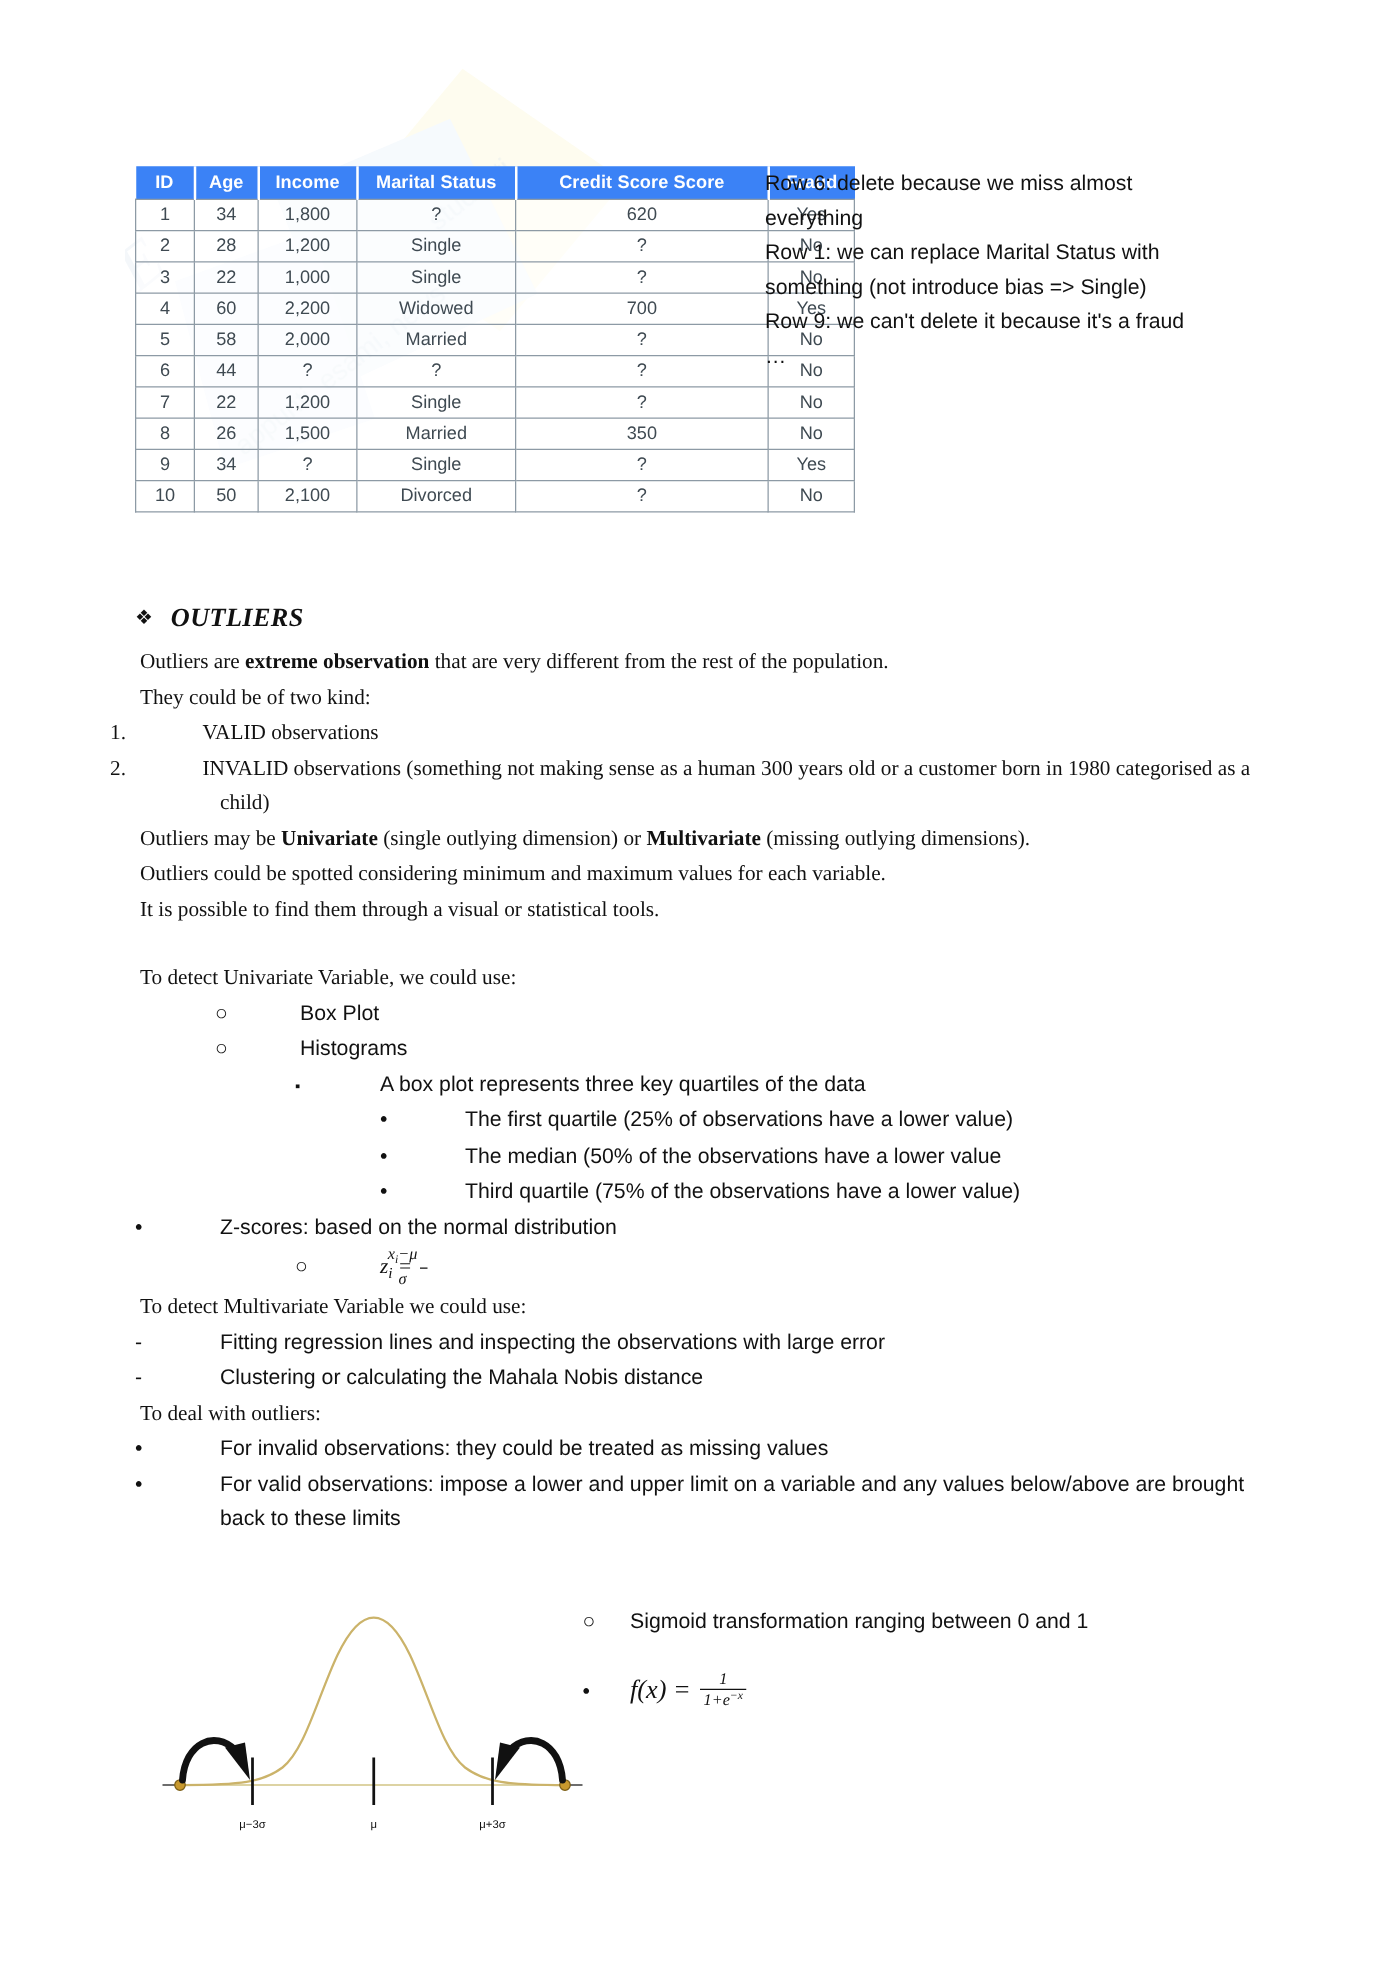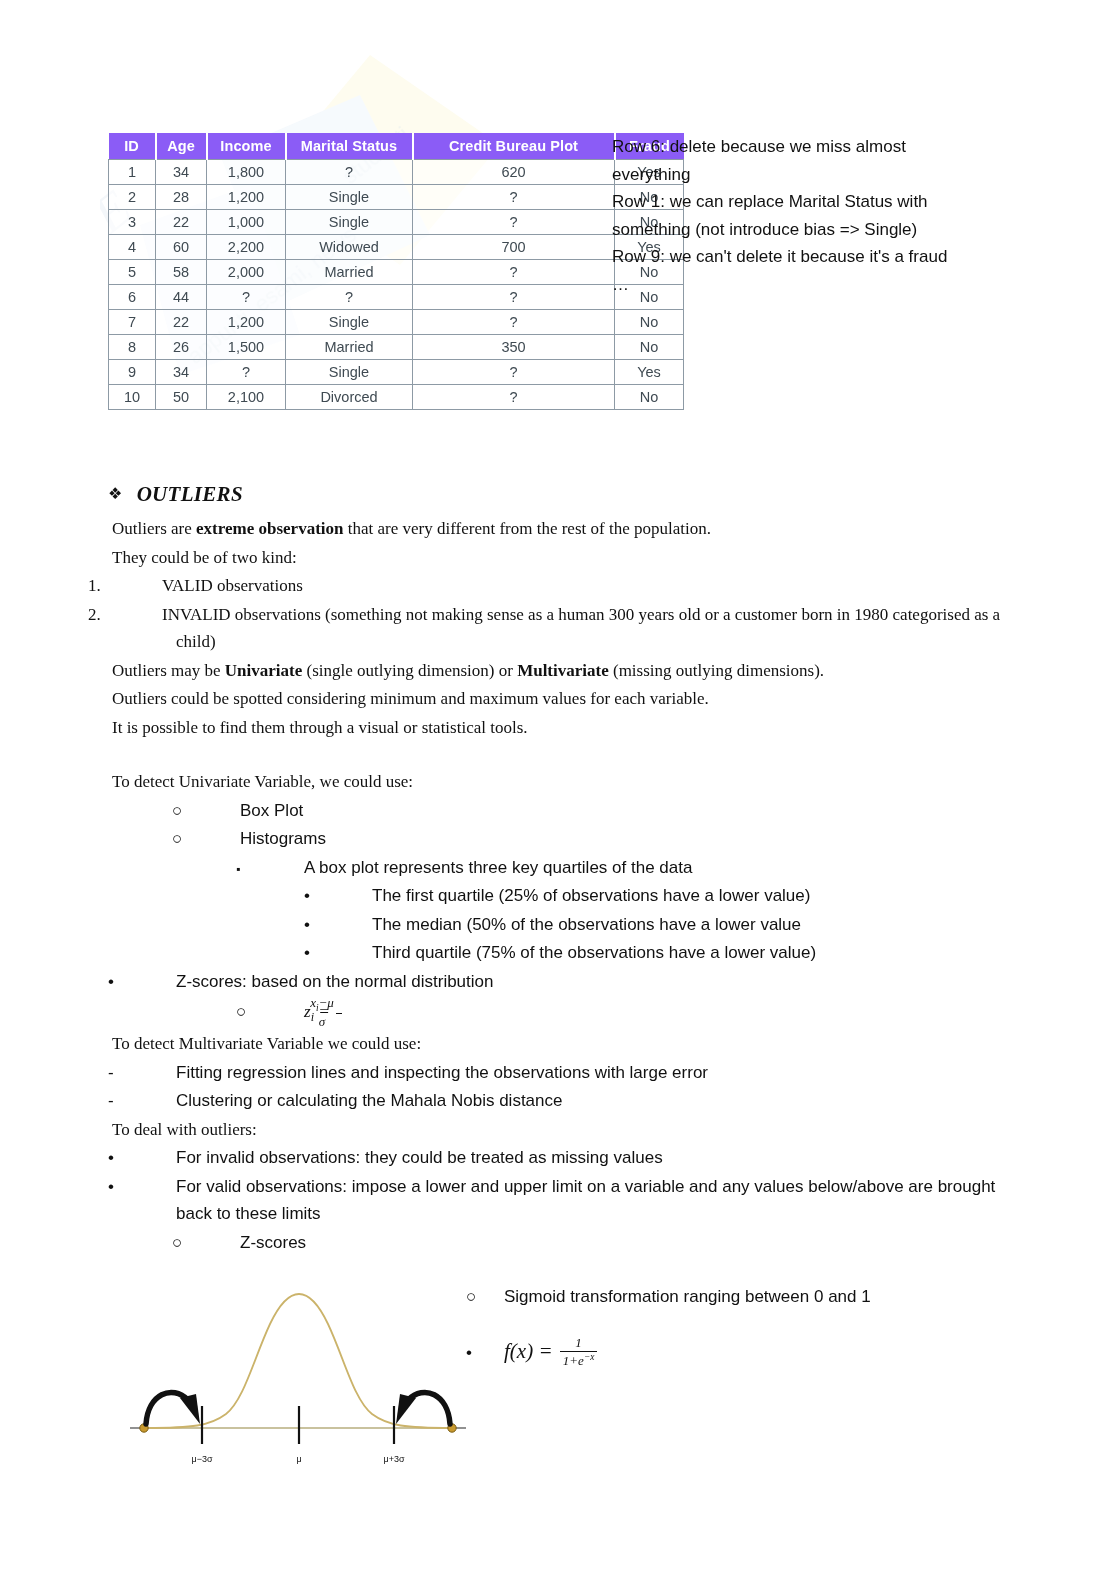--- a/index.html
+++ b/index.html
@@ -22,21 +22,21 @@
   }
 
   
   .tbl-wrap { position:absolute; left:108px; top:133px; }
   table.data {
     border-collapse:collapse;
     font-size:14.5px;
     background:transparent;
   }
   table.data th {
-    background:#8b5cf6;
+    background:#3b82f6;
     color:#ffffff;
     font-weight:bold;
     font-size:14.5px;
     padding:5px 8px;
     border-right:2px solid #ffffff;
     text-align:center;
     letter-spacing:.1px;
     white-space:nowrap;
   }
   table.data th:last-child { border-right:none; }
@@ -152,21 +152,21 @@
   </div>
 
   <div class="tbl-wrap">
     <table class="data">
       <thead>
         <tr>
           <th>ID</th>
           <th>Age</th>
           <th>Income</th>
           <th>Marital Status</th>
-          <th>Credit Bureau Plot</th>
+          <th>Credit Score Score</th>
           <th>Fraud</th>
         </tr>
       </thead>
       <tbody>
         <tr>
           <td class="c-id">1</td>
           <td class="c-age">34</td>
           <td class="c-inc">1,800</td>
           <td class="c-ms">?</td>
           <td class="c-cbs">620</td>
@@ -312,23 +312,20 @@
       <li><span class="mk dash">-</span><span>Clustering or calculating the Mahala Nobis distance</span></li>
     </ul>
 
     <p class="p">To deal with outliers:</p>
 
     <ul class="lv lv1">
       <li><span class="mk dot">•</span><span>For invalid observations: they could be treated as missing values</span></li>
       <li><span class="mk dot">•</span><span>For valid observations: impose a lower and upper limit on a variable and any values below/above are brought back to these limits</span></li>
     </ul>
 
-    <ul class="lv lv2">
-      <li><span class="mk circ">○</span><span>Z-scores</span></li>
-    </ul>
 
   </div>
 
   <div class="bell">
     <svg width="350" height="220" viewBox="0 0 350 220">
 
       <line x1="8" y1="170" x2="344" y2="170" stroke="#6d6d6d" stroke-width="1.6"></line>
 
       <line x1="24" y1="170" x2="330" y2="170" stroke="#ddd3a3" stroke-width="1.6"></line>
 

